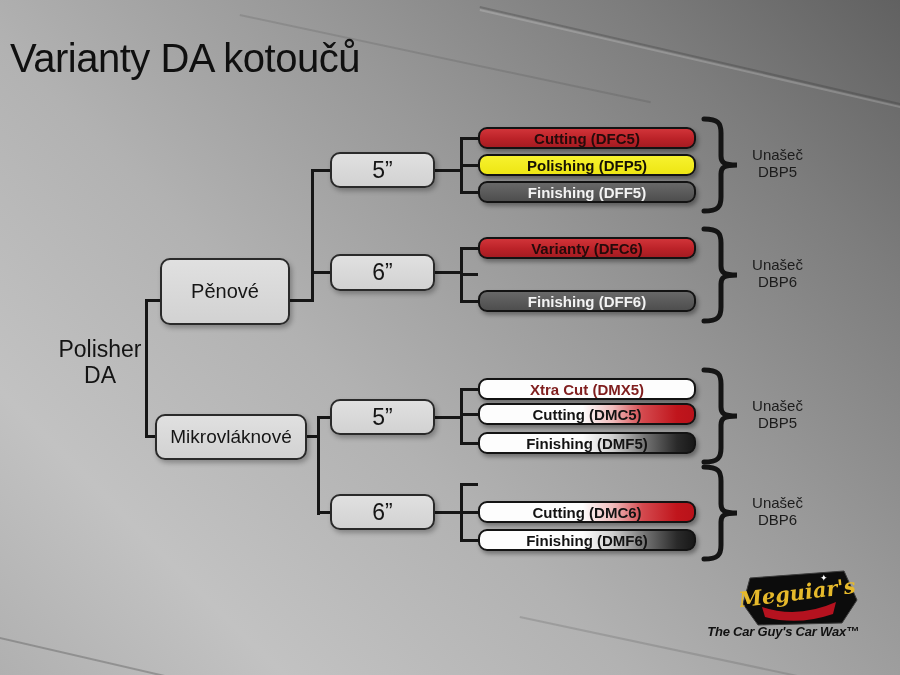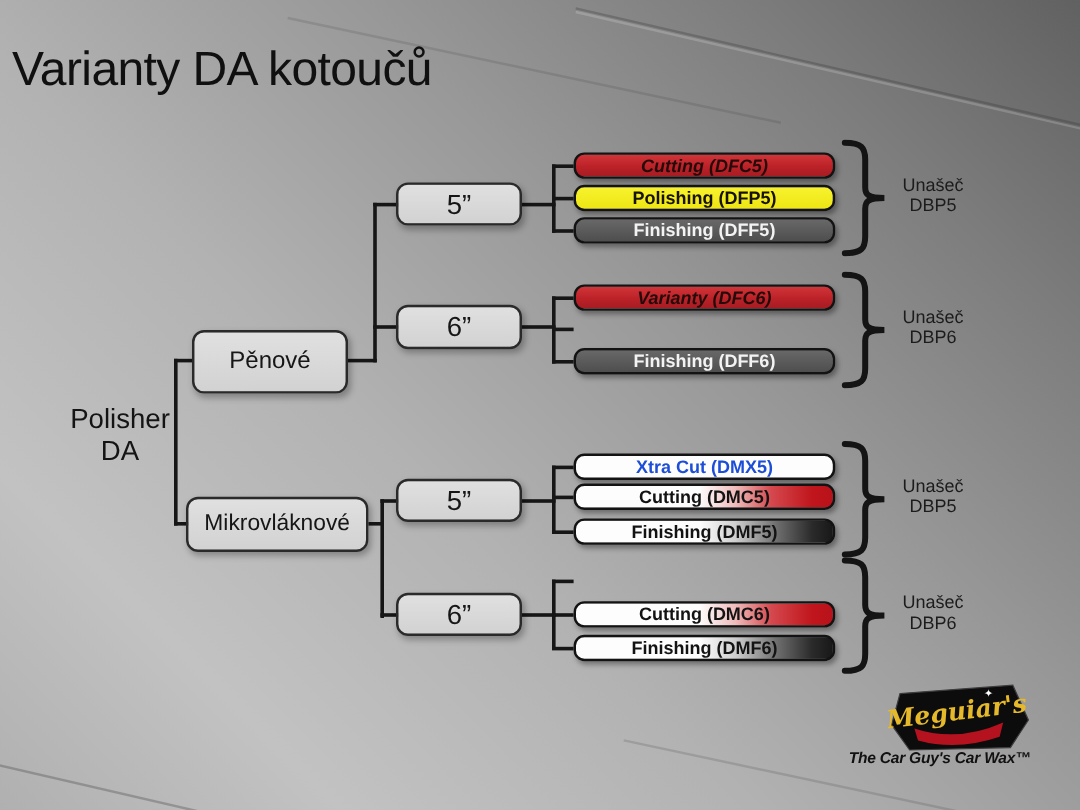--- a/index.html
+++ b/index.html
@@ -22,24 +22,24 @@
     box-shadow:2px 3px 5px rgba(0,0,0,.28);box-sizing:border-box;
   }
   .branch-node{font-size:20px;}
   .size-node{font-size:23px;}
   .pad{
     position:absolute;left:478px;width:218px;height:22px;box-sizing:border-box;
     display:flex;align-items:center;justify-content:center;
     border:2px solid #131313;border-radius:9px;font-size:15px;font-weight:600;
     box-shadow:2px 3px 4px rgba(0,0,0,.35);
   }
-  .pad-red{background:linear-gradient(180deg,#d13439 0%,#bb2228 55%,#a51c22 100%);color:#260b0b;font-style:italic;}
+  .pad-red{background:linear-gradient(180deg,#d13439 0%,#bb2228 55%,#a51c22 100%);color:#260b0b;}
   .pad-yellow{background:linear-gradient(180deg,#f7f22e 0%,#eee614 100%);color:#171204;text-align:right;}
   .pad-dark{background:linear-gradient(180deg,#686868 0%,#4e4e4e 100%);color:#f3f3f3;}
-  .pad-white{background:#fdfdfd;color:#1d4ed8;}
+  .pad-white{background:#fdfdfd;color:#7f1d1d;}
   .pad-grad-red{background:linear-gradient(90deg,#fdfdfd 0%,#fdfdfd 48%,#f0bcbc 62%,#d4494e 76%,#c0151c 92%,#b9121a 100%);color:#131313;}
   .pad-grad-black{background:linear-gradient(90deg,#fdfdfd 0%,#fdfdfd 48%,#cfcfcf 62%,#6f6f6f 78%,#2a2a2a 92%,#181818 100%);color:#131313;}
   .bracket{position:absolute;left:701px;width:40px;height:98px;}
   .carrier{position:absolute;left:735px;width:85px;text-align:center;
     font-size:15px;line-height:17px;color:#1c1c1c;}
   .logo{position:absolute;left:740px;top:570px;}
   .tagline{position:absolute;left:703px;top:624px;width:160px;text-align:center;
     font-size:13px;font-weight:700;font-style:italic;color:#111;letter-spacing:-.2px;}
 </style>
 </head>
@@ -91,21 +91,21 @@
   <div class="hl" style="left:460px;top:388px;width:18px"></div>
   <div class="hl" style="left:460px;top:413px;width:18px"></div>
   <div class="hl" style="left:460px;top:442px;width:18px"></div>
 
   <div class="hl" style="left:435px;top:511px;width:28px"></div>
   <div class="vl" style="left:460px;top:483px;height:58px"></div>
   <div class="hl" style="left:460px;top:483px;width:18px"></div>
   <div class="hl" style="left:460px;top:511px;width:18px"></div>
   <div class="hl" style="left:460px;top:539px;width:18px"></div>
 
-  <div class="node branch-node" style="left:160px;top:275px;width:130px;height:53px">
+  <div class="node branch-node" style="left:160px;top:258px;width:130px;height:67px">
     <span>Pěnové</span>
   </div>
   <div class="node branch-node" style="left:155px;top:414px;width:152px;height:46px;font-size:19px">
     <span>Mikrovláknové</span>
   </div>
 
   <div class="node size-node" style="left:330px;top:152px;width:105px;height:36px">
     <span>5”</span>
   </div>
   <div class="node size-node" style="left:330px;top:254px;width:105px;height:37px">

